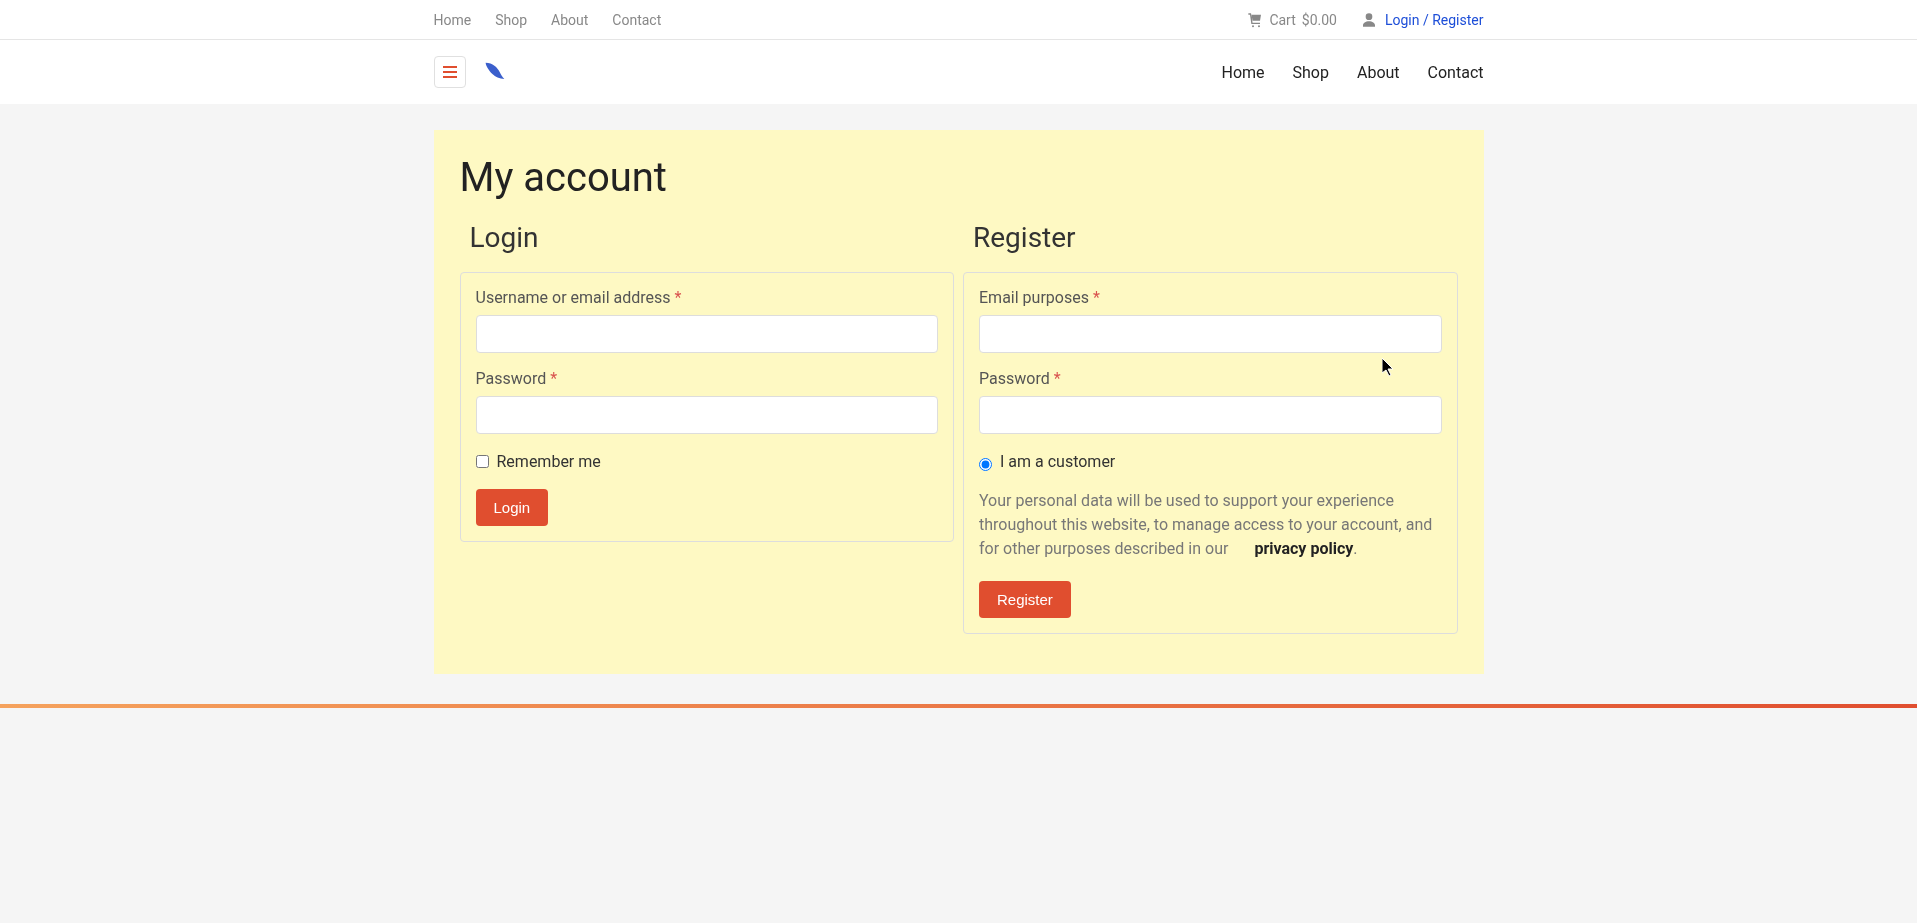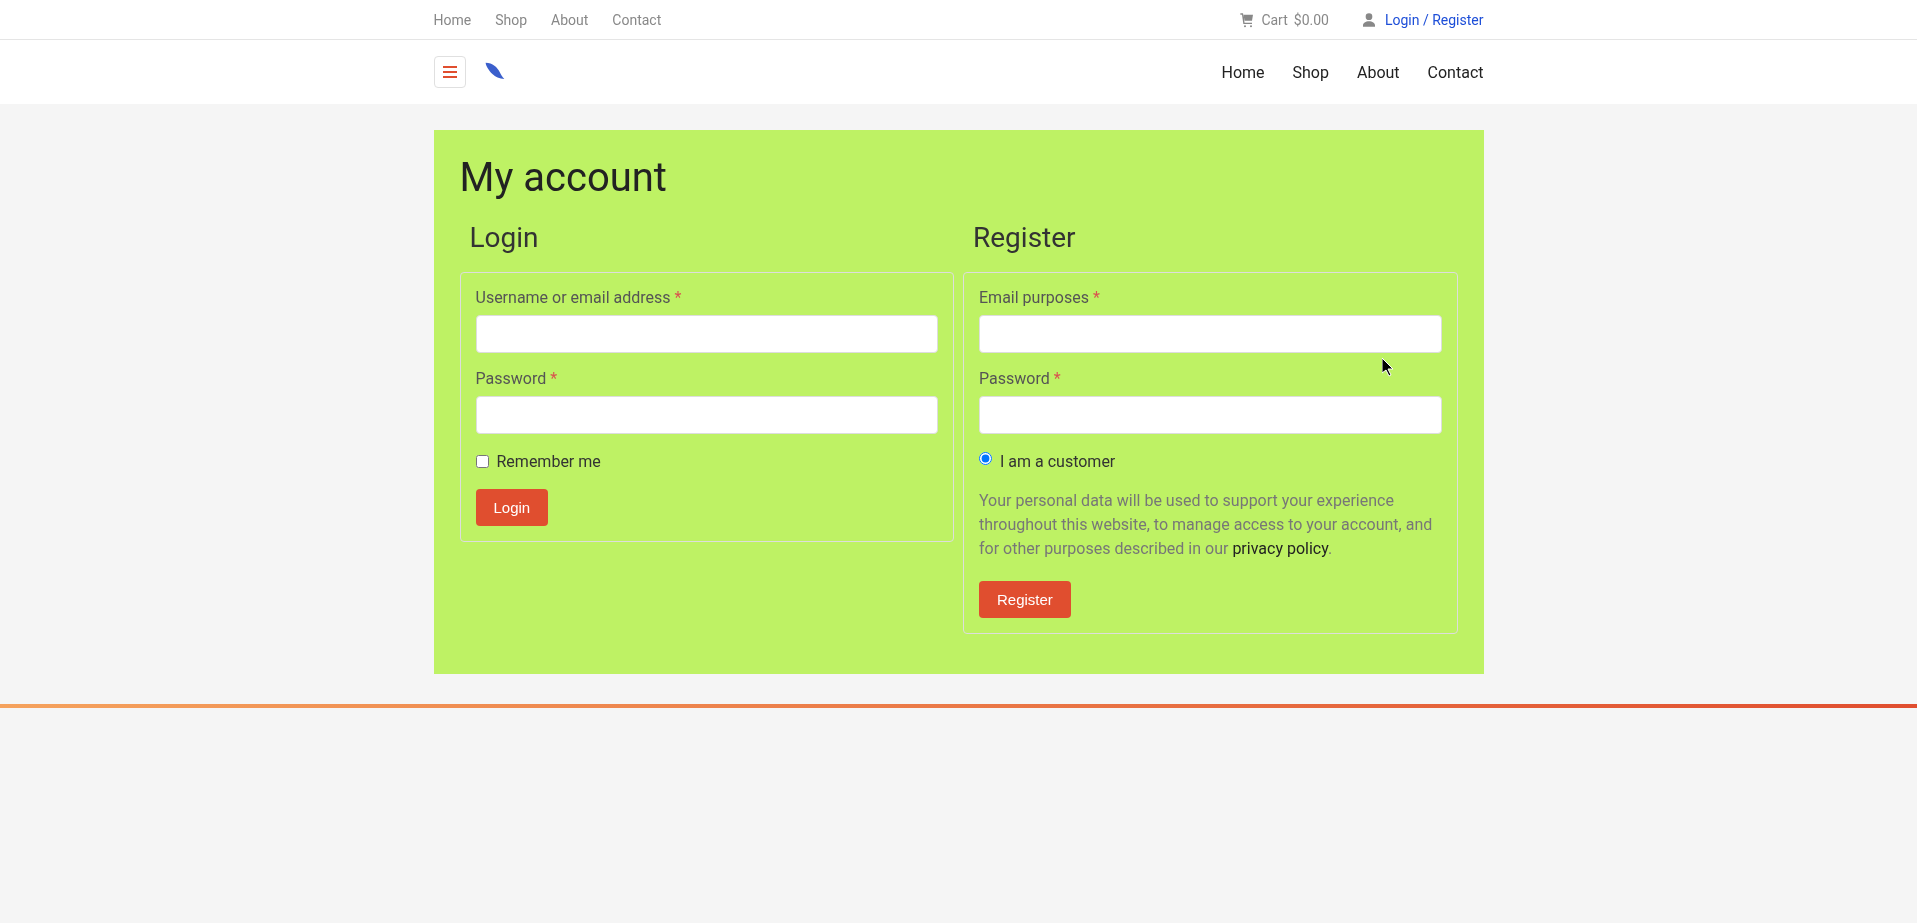--- a/index.html
+++ b/index.html
@@ -34,21 +34,21 @@
       gap: 24px;
     }
     .top-nav a {
       color: #888;
       text-decoration: none;
       font-size: 14px;
     }
     .top-right {
       display: flex;
       align-items: center;
-      gap: 32px;
+      gap: 24px;
     }
     .cart-link {
       display: flex;
       align-items: center;
       gap: 6px;
       color: #888;
       text-decoration: none;
       font-size: 14px;
     }
     .login-register-link {
@@ -117,21 +117,21 @@
     }
     .main-nav a {
       color: #222;
       text-decoration: none;
       font-size: 16px;
       font-weight: 400;
     }
     .page-content {
       width: 1050px;
       margin: 26px auto 0;
-      background: #bef264;
+      background: #fef9c3;
       padding: 24px 26px 40px;
     }
     .page-title {
       font-size: 40px;
       font-weight: 400;
       color: #222;
       margin-bottom: 20px;
     }
     .columns {
       display: flex;
@@ -179,21 +179,21 @@
       gap: 8px;
       margin-bottom: 18px;
       margin-top: 18px;
     }
     .checkbox-row label {
       font-size: 16px;
       color: #333;
     }
     .radio-row {
       display: flex;
-      align-items: flex-start;
+      align-items: flex-end;
       gap: 8px;
       margin-bottom: 18px;
       margin-top: 18px;
     }
     .radio-row label {
       font-size: 16px;
       color: #333;
     }
     .btn-primary {
       background: #e04e2f;
@@ -215,21 +215,22 @@
     .privacy-text {
       color: #777;
       font-size: 16px;
       line-height: 1.5;
       margin-bottom: 20px;
       margin-top: 4px;
     }
     .privacy-text a {
       color: #222;
       text-decoration: none;
-      font-weight: 400;
+      font-weight: 700;
+      margin-left: 22px;
     }
     .footer-gradient {
       height: 4px;
       width: 100%;
       margin-top: 30px;
       background: linear-gradient(90deg, #f5a25d 0%, #e04e2f 100%);
     }
     .cursor {
       position: absolute;
       left: 1382px;

